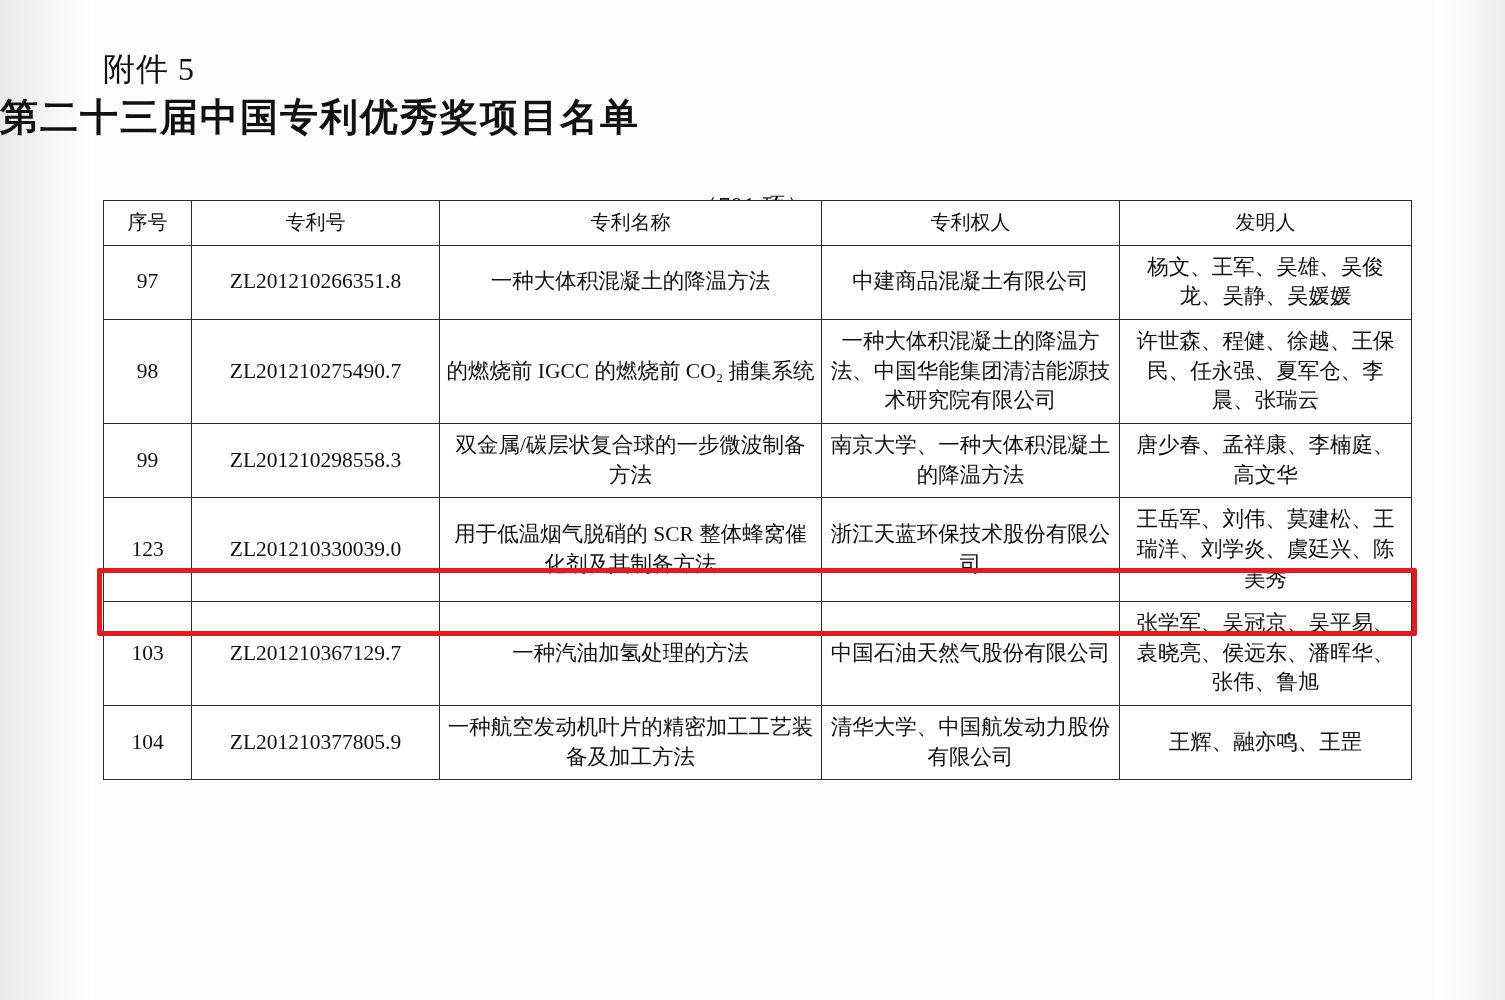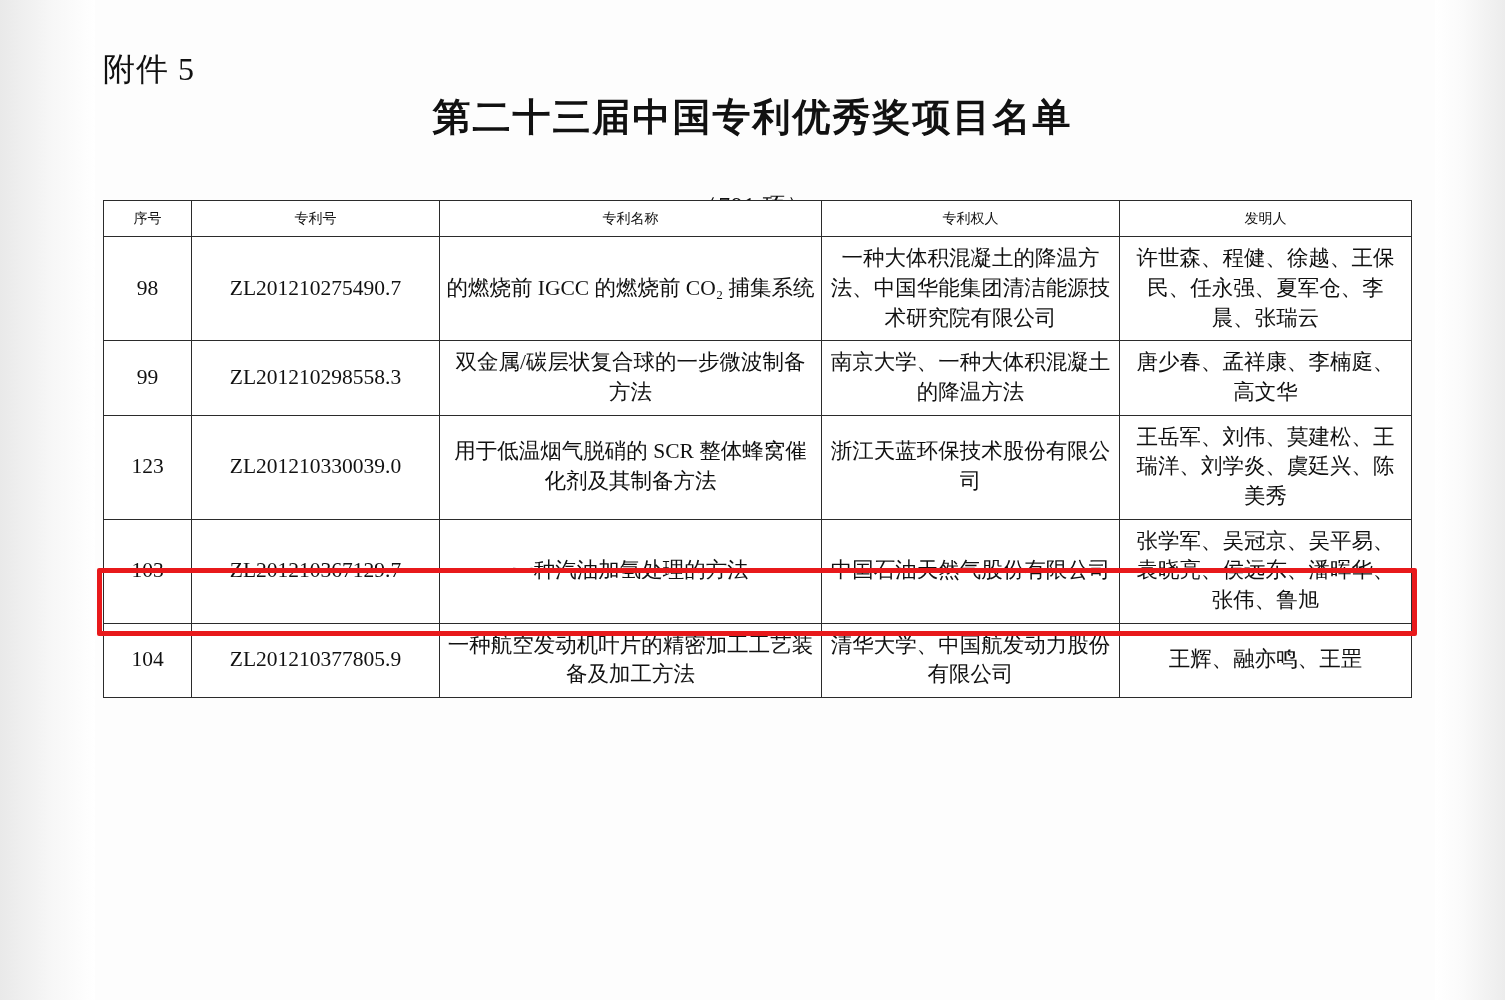--- a/index.html
+++ b/index.html
@@ -42,21 +42,20 @@
     left: 103px;
     top: 48px;
     font-size: 32px;
     letter-spacing: 1px;
     font-family: "Liberation Serif", "DejaVu Serif", serif;
   }
   .doc-title {
     position: absolute;
     left: 0; right: 0;
     top: 92px;
-    text-align: center;
     font-size: 38px;
     font-weight: bold;
     letter-spacing: 2px;
     font-family: "DejaVu Serif", "Liberation Serif", serif;
   }
   .doc-subtitle {
     position: absolute;
     left: 0; right: 0;
     top: 158px;
     text-align: center;
@@ -76,21 +75,21 @@
   table.patent-table td, table.patent-table th {
     border: 1.6px solid #2b2b2b;
     text-align: center;
     vertical-align: middle;
     font-size: 21.5px;
     line-height: 1.38;
     padding: 7px 6px;
     font-family: "Liberation Serif", "DejaVu Serif", serif;
   }
   table.patent-table thead th {
-    font-size: 14px;
+    font-size: 20px;
     padding: 8px 6px;
     font-weight: normal;
   }
   col.c-no     { width: 88px; }
   col.c-num    { width: 248px; }
   col.c-name   { width: 382px; }
   col.c-owner  { width: 298px; }
   col.c-inv    { width: 292px; }
 
   tr.highlight td {
@@ -131,20 +130,27 @@
       <tr>
         <th>序号</th>
         <th>专利号</th>
         <th>专利名称</th>
         <th>专利权人</th>
         <th>发明人</th>
       </tr>
     </thead>
     <tbody id="table-body">
         <tr>
+          <td>97</td>
+          <td>ZL201210266351.8</td>
+          <td>一种大体积混凝土的降温方法</td>
+          <td>中建商品混凝土有限公司</td>
+          <td>杨文、王军、吴雄、吴俊龙、吴静、吴媛媛</td>
+        </tr>
+        <tr>
           <td>98</td>
           <td>ZL201210275490.7</td>
           <td>的燃烧前 IGCC 的燃烧前 CO₂ 捕集系统</td>
           <td>一种大体积混凝土的降温方法、中国华能集团清洁能源技术研究院有限公司</td>
           <td>许世森、程健、徐越、王保民、任永强、夏军仓、李晨、张瑞云</td>
         </tr>
         <tr>
           <td>99</td>
           <td>ZL201210298558.3</td>
           <td>双金属/碳层状复合球的一步微波制备方法</td>

